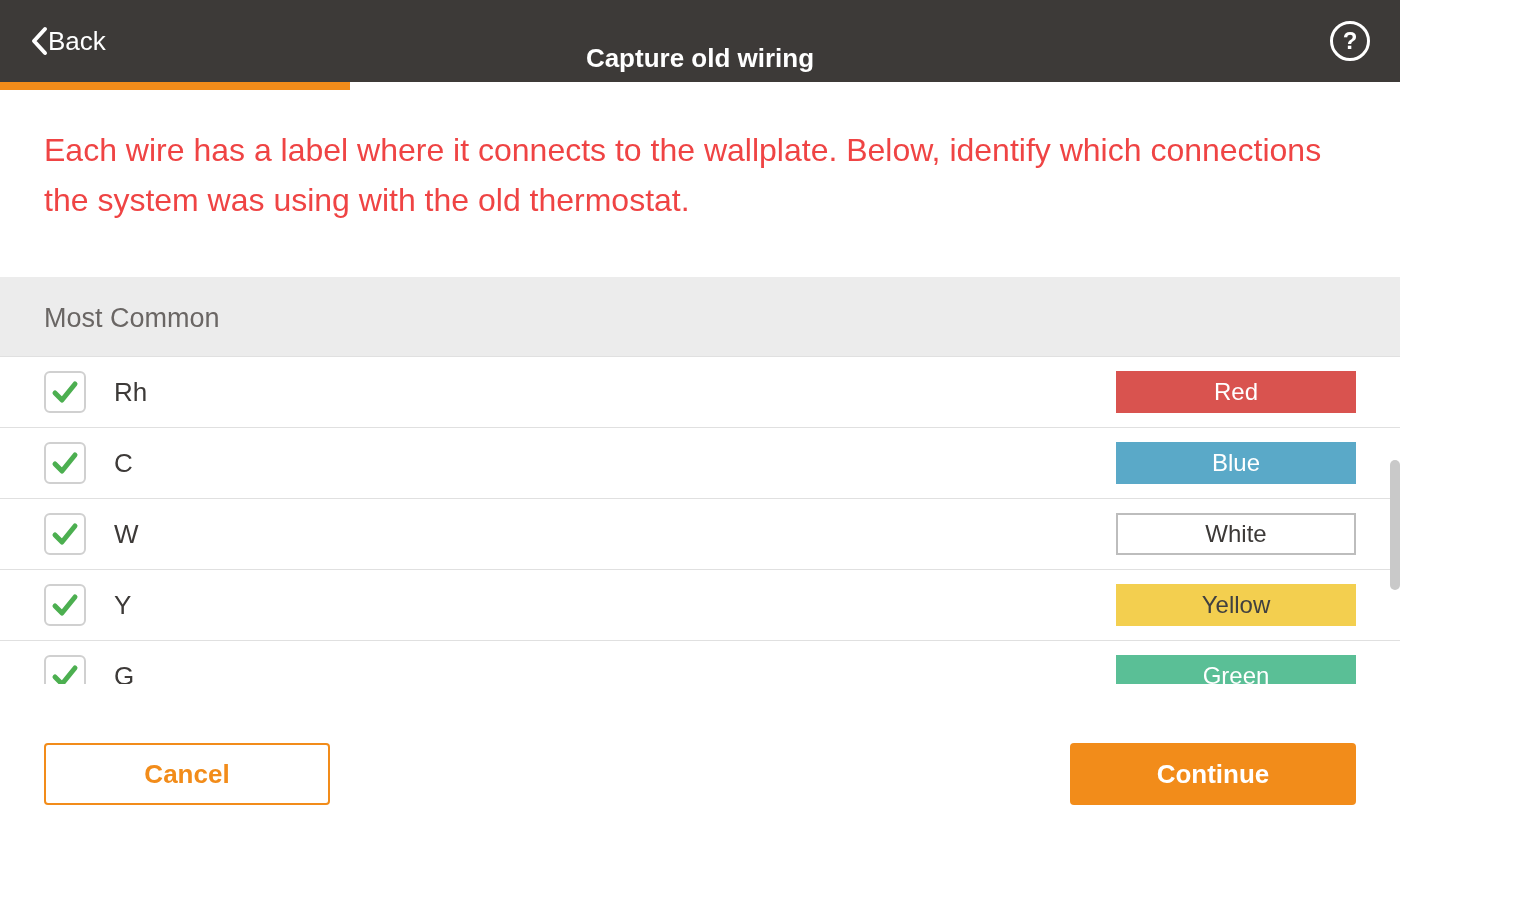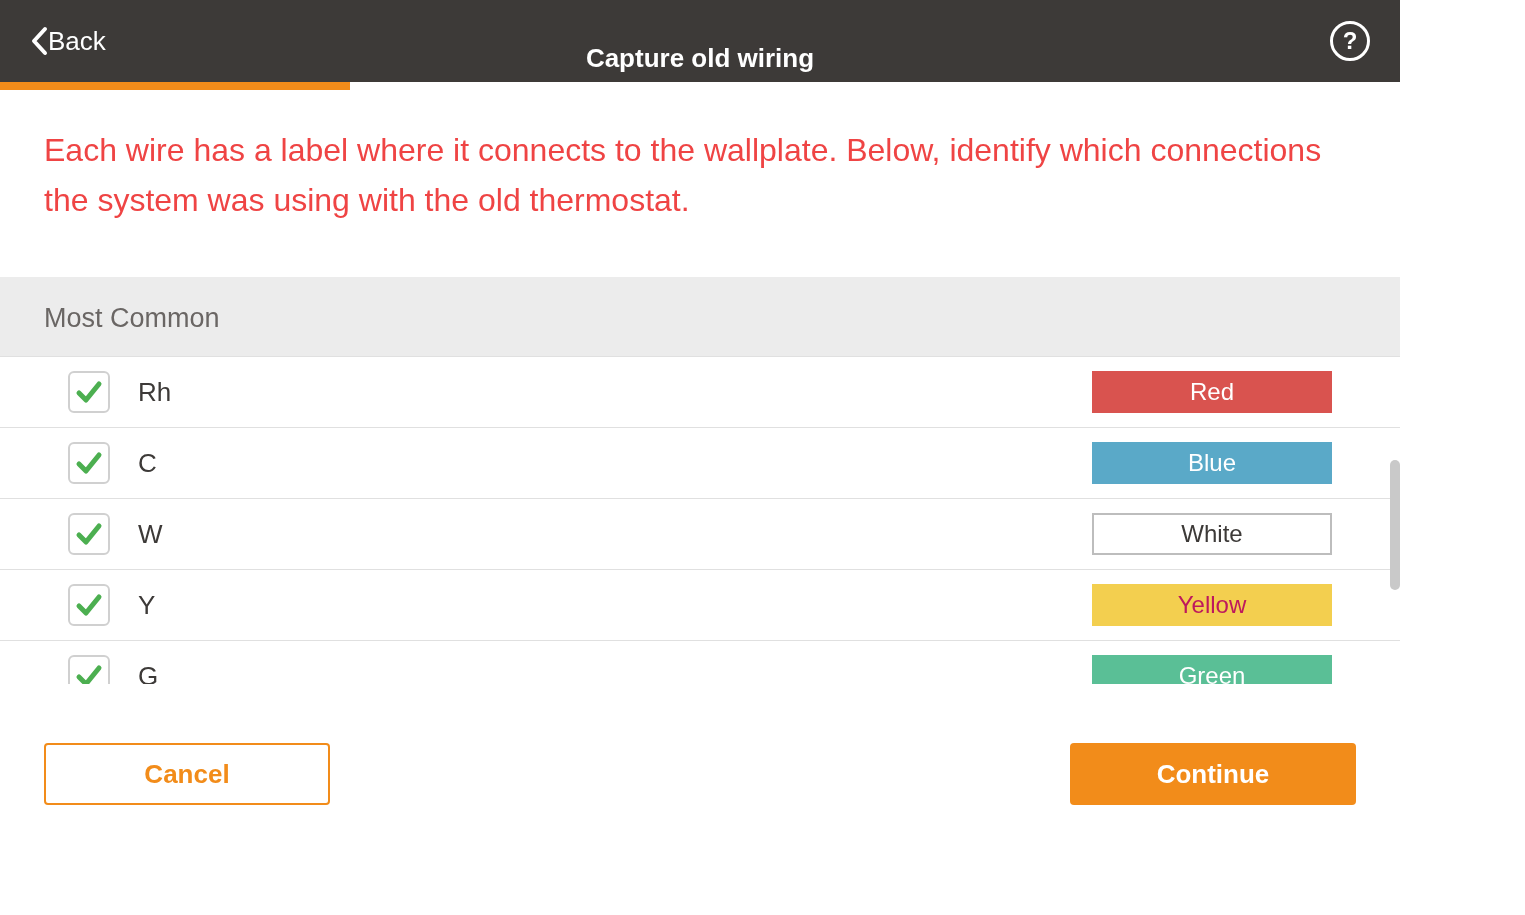--- a/index.html
+++ b/index.html
@@ -78,21 +78,21 @@
       padding: 26px 44px 22px;
       font-size: 27px;
       color: #6a6664;
     }
     .wire-list {
       border-top: 1px solid #e0e0e0;
     }
     .wire-row {
       display: flex;
       align-items: center;
-      padding: 14px 68px;
+      padding: 14px 44px;
       border-bottom: 1px solid #e0e0e0;
       gap: 28px;
       background: #fff;
     }
     .checkbox {
       width: 42px;
       height: 42px;
       border: 2px solid #d0d0d0;
       border-radius: 6px;
       background: #fff;
@@ -220,21 +220,21 @@
           <div class="wire-label">W</div>
           <div class="color-badge outline" style="background: rgb(255, 255, 255); color: rgb(61, 58, 56);">White</div>
         </div>
         <div class="wire-row">
           <div class="checkbox">
             <svg viewBox="0 0 30 30">
               <polyline points="5,16 12,23 25,7" fill="none" stroke="#4caf50" stroke-width="5" stroke-linecap="round" stroke-linejoin="round"></polyline>
             </svg>
           </div>
           <div class="wire-label">Y</div>
-          <div class="color-badge" style="background: rgb(243, 207, 79); color: #be185d;">Yellow</div>
+          <div class="color-badge" style="background: rgb(243, 207, 79); color: #404040;">Yellow</div>
         </div>
         <div class="wire-row">
           <div class="checkbox">
             <svg viewBox="0 0 30 30">
               <polyline points="5,16 12,23 25,7" fill="none" stroke="#4caf50" stroke-width="5" stroke-linecap="round" stroke-linejoin="round"></polyline>
             </svg>
           </div>
           <div class="wire-label">G</div>
           <div class="color-badge" style="background: rgb(90, 191, 150); color: rgb(255, 255, 255);">Green</div>
         </div>

